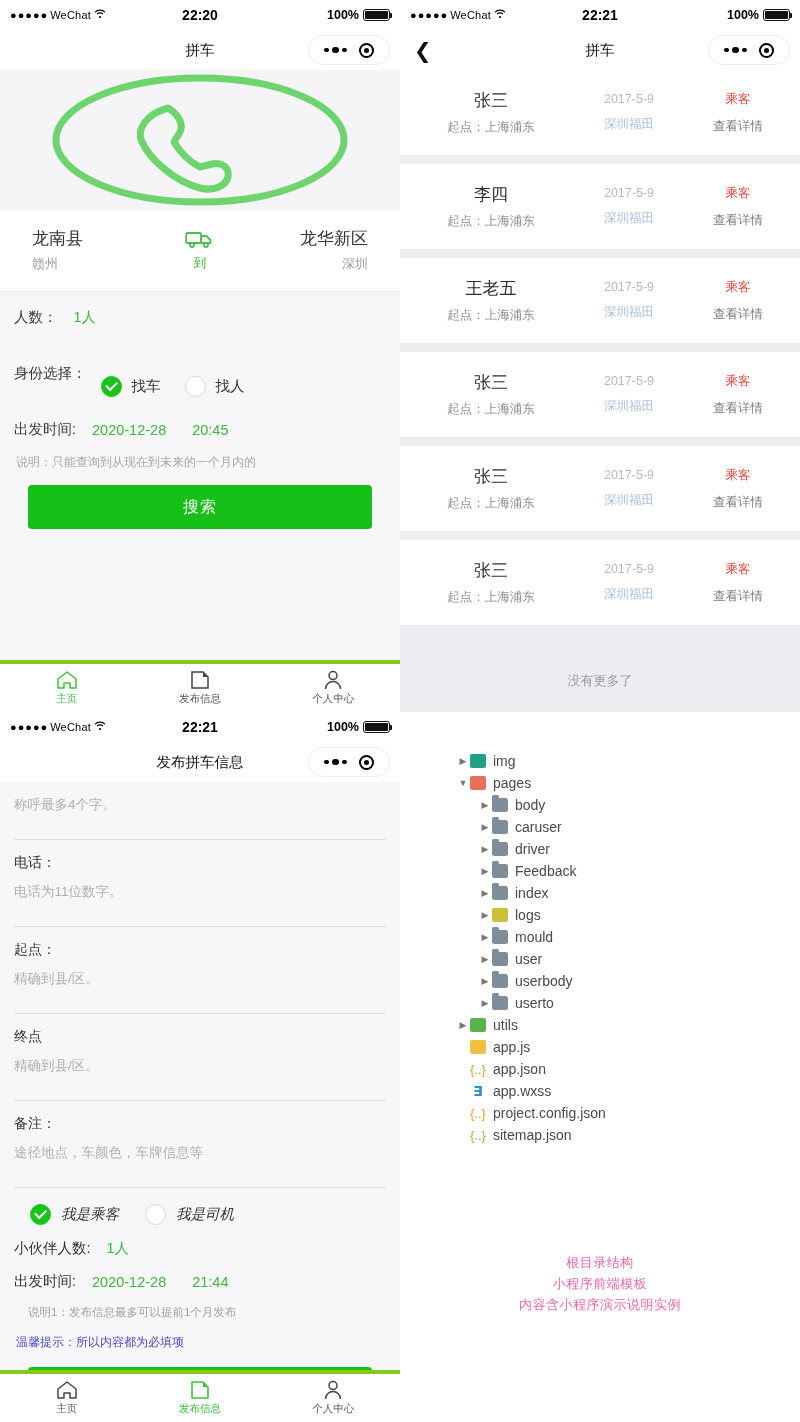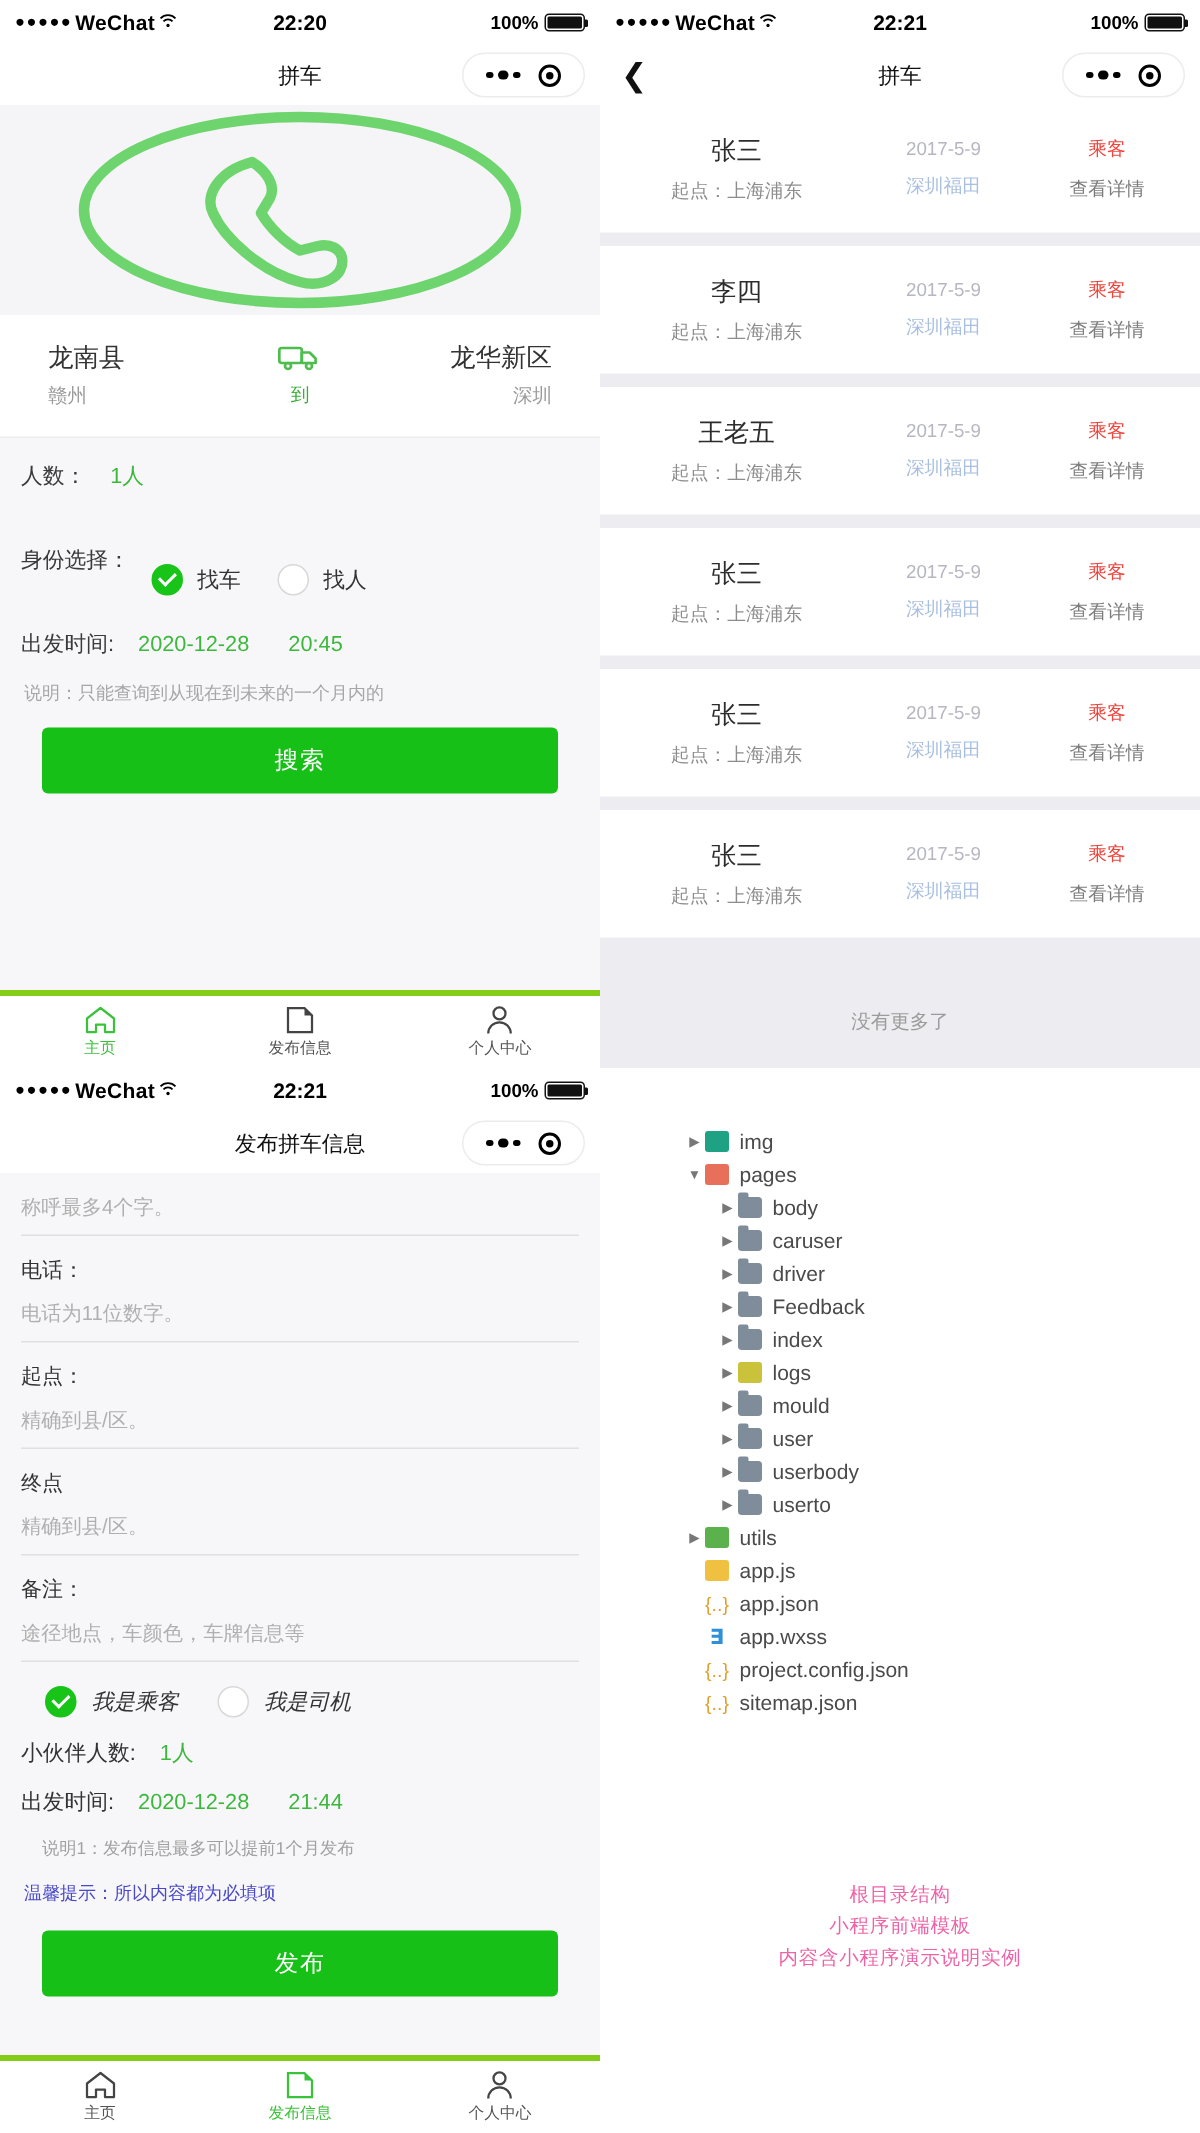--- a/index.html
+++ b/index.html
@@ -14,21 +14,21 @@
   .panel{ position:absolute; overflow:hidden; }
 
   
   .statusbar{
     height:30px; display:flex; align-items:center;
     padding:0 10px; background:#ffffff; font-size:13px; color:#000;
     font-weight:600; position:relative;
   }
   .sb-left{ display:flex; align-items:center; gap:2px; letter-spacing:.2px; }
   .dots{ letter-spacing:1px; font-size:11px; }
-  .sb-carrier{ font-size:14px; font-weight:700; }
+  .sb-carrier{ font-size:11px; font-weight:400; }
   .wifi{ margin-left:1px; font-size:12px; }
   .sb-mid{ position:absolute; left:0; right:0; text-align:center; font-size:14px; font-weight:600; }
   .sb-right{ margin-left:auto; display:flex; align-items:center; gap:4px; z-index:2; }
   .sb-pct{ font-size:12.5px; font-weight:600; }
   .batt{ width:27px; height:12px; border:1.4px solid #111; border-radius:3px; position:relative; padding:1.2px; }
   .batt::after{ content:""; position:absolute; right:-3.4px; top:3.2px; width:2px; height:5px; background:#111; border-radius:0 1px 1px 0;}
   .batt i{ display:block; height:100%; width:100%; background:#111; border-radius:1px; }
 
   
   .navbar{
@@ -106,21 +106,21 @@
   .lc-right .role{ font-size:12.5px; color:#f0443d; }
   .lc-right .det{ font-size:12.5px; color:#7c7c7c; margin-top:10px; }
   .nomore{ text-align:center; color:#9b9b9b; font-size:13px; padding:38px 0 40px;}
 
   
   #panel3{ left:0; top:712px; width:400px; height:710px; background:#f7f7f9; }
   .pf-body{ padding:14px 14px 0 14px; }
   .field{ margin-bottom:14px; }
   .field .flabel{ font-size:14px; color:#333; margin-bottom:11px; }
   .field .finput{
-    font-size:13.5px; color:#b0b0b0; padding-bottom:9px;
+    font-size:13.5px; color:#b0b0b0; padding-bottom:25px;
     border-bottom:1px solid #e0e0e0;
   }
   .inline-radio{ display:flex; align-items:center; margin:16px 0 14px 16px;font-style:italic; }
   .inline-radio .rlabel{ font-size:14.5px; margin:0 26px 0 10px; }
   .prow{ display:flex; align-items:center; font-size:14.5px; color:#333; margin-bottom:14px;}
   .prow .v{ color:#3cb83c; margin-left:16px; }
   .prow .v2{ color:#3cb83c; margin-left:26px; }
   .note2{ font-size:11.5px; color:#a0a0a0; margin:0 0 14px 14px;}
   .tip{ font-size:12px; color:#4a48c8; margin:0 0 16px 2px;}
 

